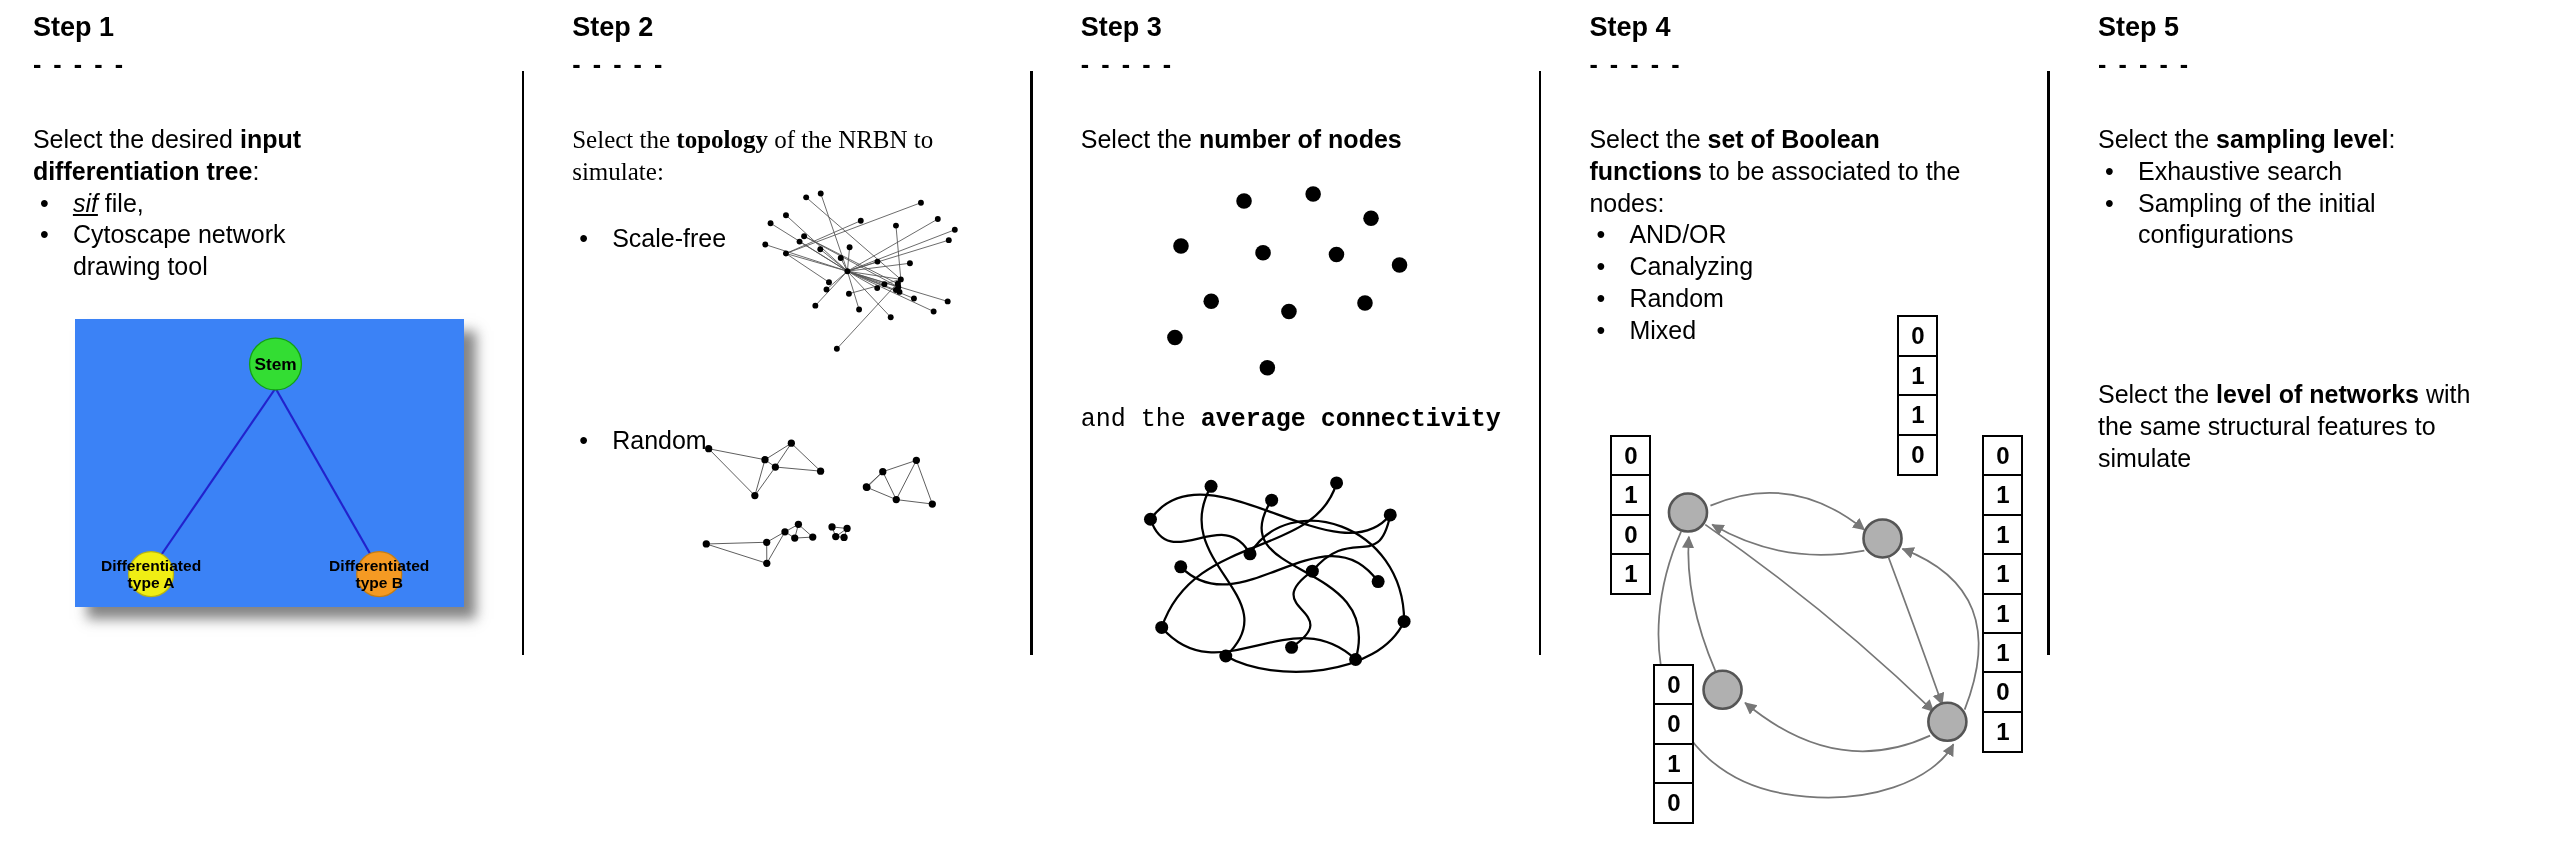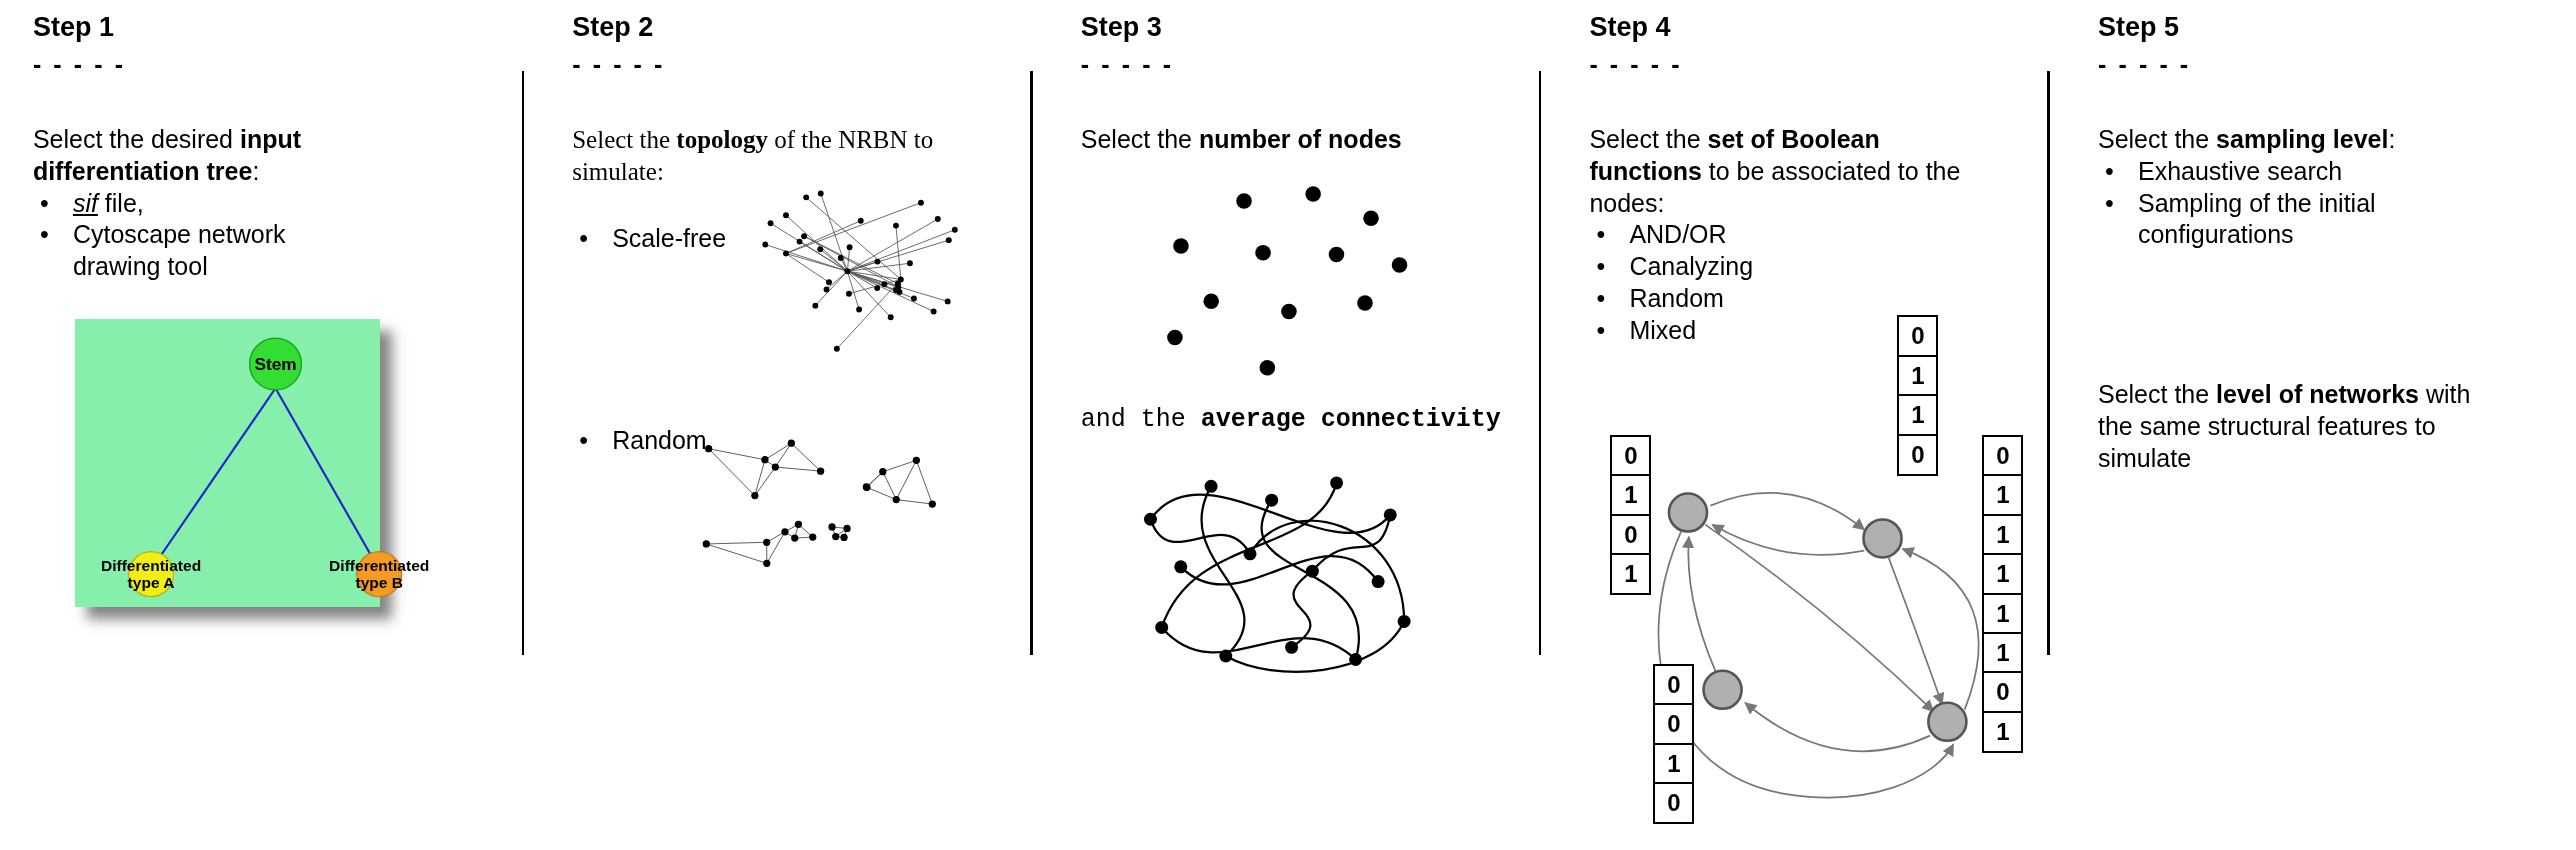--- a/index.html
+++ b/index.html
@@ -22,21 +22,21 @@
   .b { font-weight:bold; }
   .i { font-style:italic;text-decoration:underline; }
 
   .bullet { display:flex; font-size:25px; line-height:1.27; }
   .bdot { flex:0 0 40px; width:40px; padding-left:7px; }
   .btext { flex:1; }
   .btext.w270 { max-width:234px; }
   .btext.w400 { max-width:346px; }
 
   
-  .tree-wrap { width:305px; height:288px; margin:36px 0 0 42px; background:#86efac;
+  .tree-wrap { width:389px; height:288px; margin:36px 0 0 42px; background:#3b82f6;
                box-shadow:12px 12px 12px rgba(110,110,110,0.85); }
   .tree-edge { stroke:#2222cc; stroke-width:2.5; }
   .node-label { text-anchor:middle; font-weight:bold; font-size:18px; fill:#000;
                 font-family:"Liberation Sans", sans-serif; }
   .stem-label { font-size:20px; }
 
   
   .abs-sf { position:absolute; top:183px; left:192px; }
   .abs-rn { position:absolute; top:426px; left:173px; }
   .mt-sf { margin-top:35px; }

